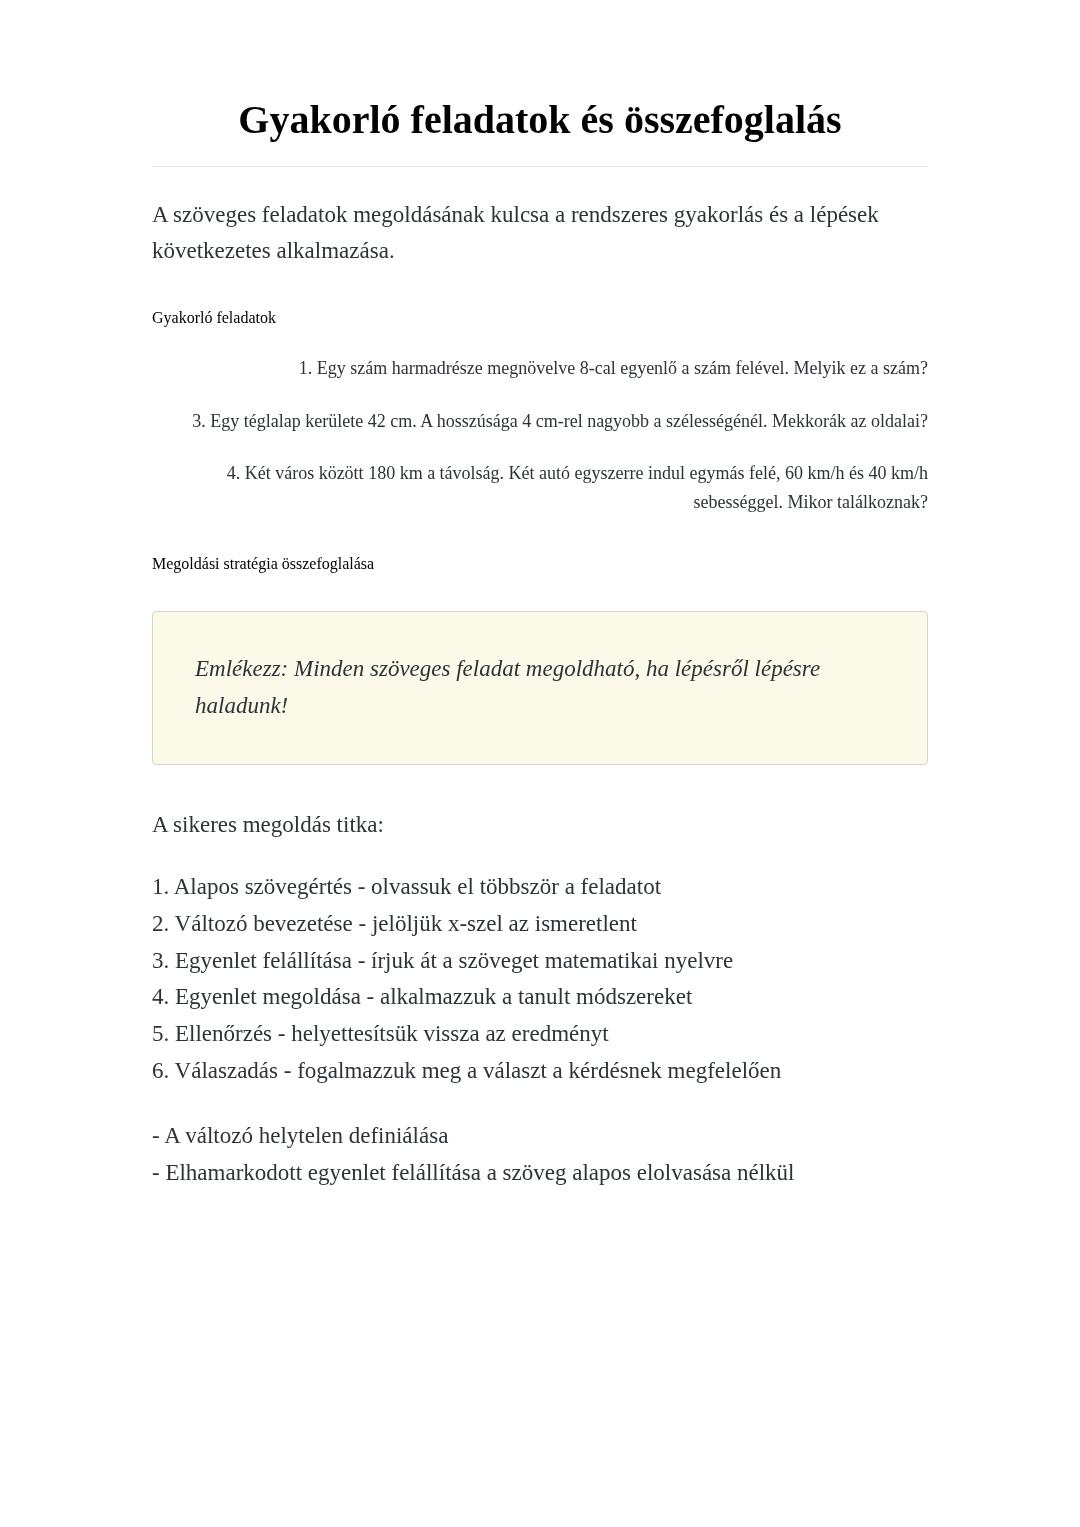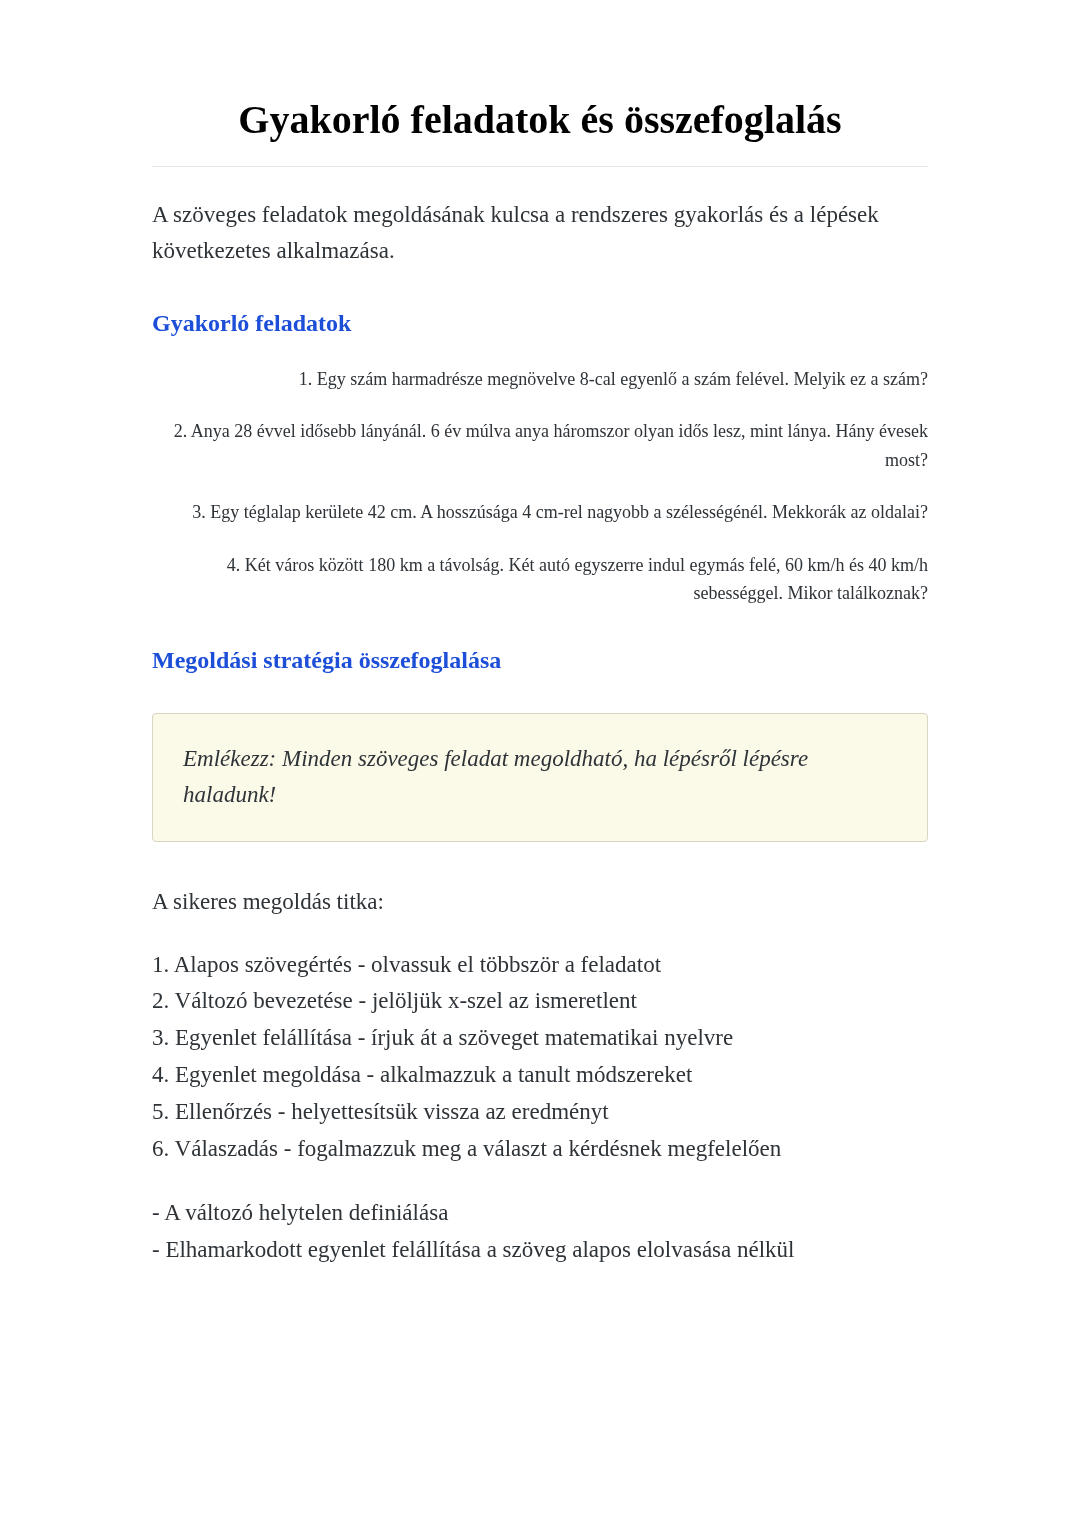--- a/index.html
+++ b/index.html
@@ -30,44 +30,44 @@
     border: none;
     border-top: 1px solid #e4e4e2;
     margin: 0 0 30px 0;
   }
   p.body-text {
     font-size: 23px;
     line-height: 1.58;
     margin: 0 0 26px 0;
   }
   h3.section-heading {
-    color: #1d4ed8;
-    font-size: 24px;
-    font-weight: 700;
+    color: #000000;
+    font-size: 16px;
+    font-weight: 400;
     line-height: 1.3;
     margin: 38px 0 26px 0;
   }
   p.problem {
     font-size: 18px;
     line-height: 1.58;
     margin: 0 0 24px 0;
     text-align: right;
   }
   .callout {
     background: #fbf9e8;
     border: 1px solid #d8d5c2;
     border-radius: 4px;
     padding: 27px 30px;
     margin: 36px 0 42px 0;
   }
   .callout p {
     font-style: italic;
     font-size: 23px;
     line-height: 1.6;
-    margin: 0;
+    margin: 12px;
   }
   .tight-block {
     margin: 4px 0 28px 0;
   }
   .tight-line {
     font-size: 23px;
     line-height: 1.6;
     margin: 0;
   }
 </style>
@@ -79,21 +79,20 @@
   <h1 class="page-title">Gyakorló feladatok és összefoglalás</h1>
 
   <hr class="title-divider">
 
   <p class="body-text">A szöveges feladatok megoldásának kulcsa a rendszeres gyakorlás és a lépések következetes alkalmazása.</p>
 
   <h3 class="section-heading">Gyakorló feladatok</h3>
 
   <p class="problem">1. Egy szám harmadrésze megnövelve 8-cal egyenlő a szám felével. Melyik ez a szám?</p>
 
-  <p class="problem">2. Anya 28 évvel idősebb lányánál. 6 év múlva anya háromszor olyan idős lesz, mint lánya. Hány évesek most?</p>
 
   <p class="problem">3. Egy téglalap kerülete 42 cm. A hosszúsága 4 cm-rel nagyobb a szélességénél. Mekkorák az oldalai?</p>
 
   <p class="problem">4. Két város között 180 km a távolság. Két autó egyszerre indul egymás felé, 60 km/h és 40 km/h sebességgel. Mikor találkoznak?</p>
 
   <h3 class="section-heading">Megoldási stratégia összefoglalása</h3>
 
   <div class="callout">
     <p>Emlékezz: Minden szöveges feladat megoldható, ha lépésről lépésre haladunk!</p>
   </div>

